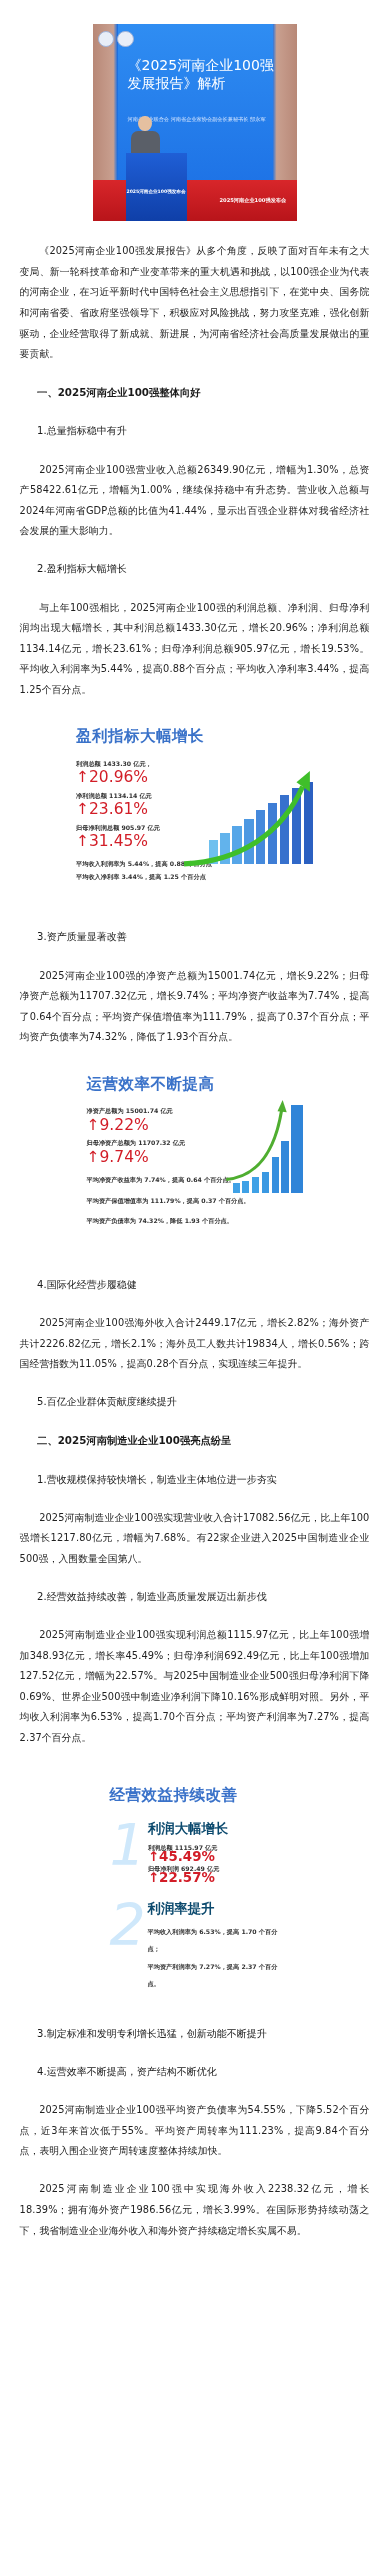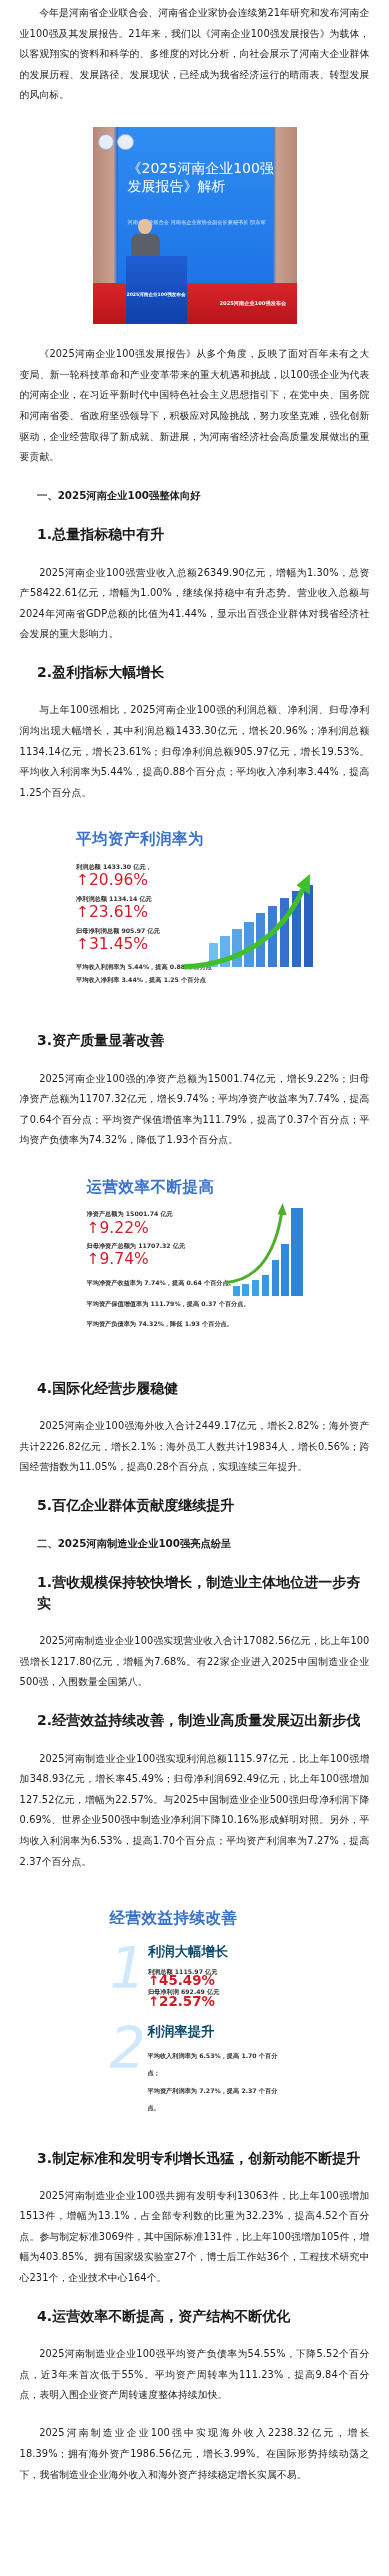--- a/index.html
+++ b/index.html
@@ -1,20 +1,20 @@
 <!DOCTYPE html>
 <html style="font-size:8.2px"><head>
 <meta charset="utf-8">
 <style>
   html, body { margin: 0; padding: 0; background: #ffffff; }
   body { width: 389px; font-family: "DejaVu Sans", "Liberation Sans", sans-serif; color: #222; }
   .article { padding: 3.1px 19.6px 20.6px 19.6px; }
   p.para { font-size: 9.8px; line-height: 20.6px; text-indent: 2em; margin: 0 0 17.5px 0; letter-spacing: 0.1px; text-align: justify; }
   h2.sec { font-size: 10.3px; font-weight: bold; margin: 0 0 18.5px 0; padding-left: 17.5px; line-height: 20.6px; color: #1a1a1a; }
-  h3.sub { font-size: 14px; font-weight: bold; margin: 0 0 17.5px 0; padding-left: 17.5px; line-height: 20.6px; color: #1a1a1a; }
+  h3.sub { font-size: 10px; font-weight: normal; margin: 0 0 17.5px 0; padding-left: 17.5px; line-height: 20.6px; color: #1a1a1a; }
   .photo { width: 204px; height: 197px; margin: 20.6px auto 20.6px auto; position: relative; overflow: hidden;
            background: linear-gradient(90deg, #b88877 0%, #c9a090 10%, #1c6fe0 12%, #2a86f0 50%, #1c6fe0 88%, #c9a090 90%, #b88877 100%); }
   .photo .screen { position: absolute; left: 25px; top: 0; width: 155px; height: 160px; background: linear-gradient(180deg,#2f8df2,#1e73e6); }
   .photo .floor { position: absolute; left: 0; bottom: 0; width: 100%; height: 41px; background: linear-gradient(180deg,#d8262a,#b8141a); }
   .photo .title { position: absolute; left: 35px; top: 32px; color: #fff; font-weight: normal; font-size: 14px; line-height: 18.5px; }
   .photo .sub { position: absolute; left: 35px; top: 92px; color: #dbe9ff; font-size: 5.2px; }
   .photo .logos { position: absolute; left: 5.2px; top: 7.2px; display: flex; gap: 3.1px; }
   .photo .logo { width: 14.4px; height: 14.4px; border-radius: 50%; background: #e8eef8; border: 1px solid #9fb3d9; }
   .photo .podium { position: absolute; left: 33px; bottom: 0; width: 61px; height: 68px; background: linear-gradient(180deg,#1f5fd6,#0f3fa8); color: #fff; font-size: 4.6px; font-weight: bold; text-align: center; padding-top: 36px; box-sizing: border-box; }
   .photo .person { position: absolute; left: 38px; top: 92px; width: 29px; height: 38px; }
@@ -32,21 +32,20 @@
   .arrow-curve { position: absolute; }
   .two-col { display: flex; }
   .num-big { font-size: 57px; color: #cfe8fb; font-style: italic; font-weight: 300; width: 41px; line-height: 57px; }
   .gray-head { font-size: 13.4px; color: #0c4a6e; font-weight: bold; margin: 3.1px 0 5.2px 0; }
 </style>
 </head>
 <body>
 
 <div class="article">
 
-  <p class="para">今年是河南省企业联合会、河南省企业家协会连续第21年研究和发布河南企业100强及其发展报告。21年来，我们以《河南企业100强发展报告》为载体，以客观翔实的资料和科学的、多维度的对比分析，向社会展示了河南大企业群体的发展历程、发展路径、发展现状，已经成为我省经济运行的晴雨表、转型发展的风向标。</p>
 
   <div class="photo">
     <div class="screen"></div>
     <div class="logos">
       <div class="logo"></div>
       <div class="logo"></div>
     </div>
     <div class="title">
       <div>《2025河南企业100强</div>
       <div>发展报告》解析</div>
@@ -63,21 +62,21 @@
 
   <p class="para">《2025河南企业100强发展报告》从多个角度，反映了面对百年未有之大变局、新一轮科技革命和产业变革带来的重大机遇和挑战，以100强企业为代表的河南企业，在习近平新时代中国特色社会主义思想指引下，在党中央、国务院和河南省委、省政府坚强领导下，积极应对风险挑战，努力攻坚克难，强化创新驱动，企业经营取得了新成就、新进展，为河南省经济社会高质量发展做出的重要贡献。</p>
 
   <h2 class="sec">一、2025河南企业100强整体向好</h2>
   <h3 class="sub">1.总量指标稳中有升</h3>
   <p class="para">2025河南企业100强营业收入总额26349.90亿元，增幅为1.30%，总资产58422.61亿元，增幅为1.00%，继续保持稳中有升态势。营业收入总额与2024年河南省GDP总额的比值为41.44%，显示出百强企业群体对我省经济社会发展的重大影响力。</p>
   <h3 class="sub">2.盈利指标大幅增长</h3>
   <p class="para">与上年100强相比，2025河南企业100强的利润总额、净利润、归母净利润均出现大幅增长，其中利润总额1433.30亿元，增长20.96%；净利润总额1134.14亿元，增长23.61%；归母净利润总额905.97亿元，增长19.53%。平均收入利润率为5.44%，提高0.88个百分点；平均收入净利率3.44%，提高1.25个百分点。</p>
 
   <div class="infographic" style="height:170px; margin-top:26px;">
-    <div class="ig-title">平均资产利润率为</div>
+    <div class="ig-title">盈利指标大幅增长</div>
     <div class="ig-label">利润总额 1433.30 亿元，</div>
     <div class="ig-big">↑20.96%</div>
     <div class="ig-label">净利润总额 1134.14 亿元</div>
     <div class="ig-big">↑23.61%</div>
     <div class="ig-label">归母净利润总额 905.97 亿元</div>
     <div class="ig-big">↑31.45%</div>
     <div class="ig-note">平均收入利润率为 5.44%，提高 0.88 个百分点</div>
     <div class="ig-note" style="line-height:10.3px;">平均收入净利率 3.44%，提高 1.25 个百分点</div>
     <div class="chart-art" style="top:56px; right:0;">
       <div class="bar" style="height:24px;background:#6ec0ef;"></div>
@@ -147,19 +146,18 @@
       <div class="num-big">2</div>
       <div>
         <div class="gray-head">利润率提升</div>
         <div class="ig-note">平均收入利润率为 6.53%，提高 1.70 个百分点；</div>
         <div class="ig-note">平均资产利润率为 7.27%，提高 2.37 个百分点。</div>
       </div>
     </div>
   </div>
 
   <h3 class="sub">3.制定标准和发明专利增长迅猛，创新动能不断提升</h3>
-  <p class="para">2025河南制造业企业100强共拥有发明专利13063件，比上年100强增加1513件，增幅为13.1%，占全部专利数的比重为32.23%，提高4.52个百分点。参与制定标准3069件，其中国际标准131件，比上年100强增加105件，增幅为403.85%。拥有国家级实验室27个，博士后工作站36个，工程技术研究中心231个，企业技术中心164个。</p>
   <h3 class="sub">4.运营效率不断提高，资产结构不断优化</h3>
   <p class="para">2025河南制造业企业100强平均资产负债率为54.55%，下降5.52个百分点，近3年来首次低于55%。平均资产周转率为111.23%，提高9.84个百分点，表明入围企业资产周转速度整体持续加快。</p>
   <p class="para">2025河南制造业企业100强中实现海外收入2238.32亿元，增长18.39%；拥有海外资产1986.56亿元，增长3.99%。在国际形势持续动荡之下，我省制造业企业海外收入和海外资产持续稳定增长实属不易。</p>
 
 </div>
 
 
 </body></html>

